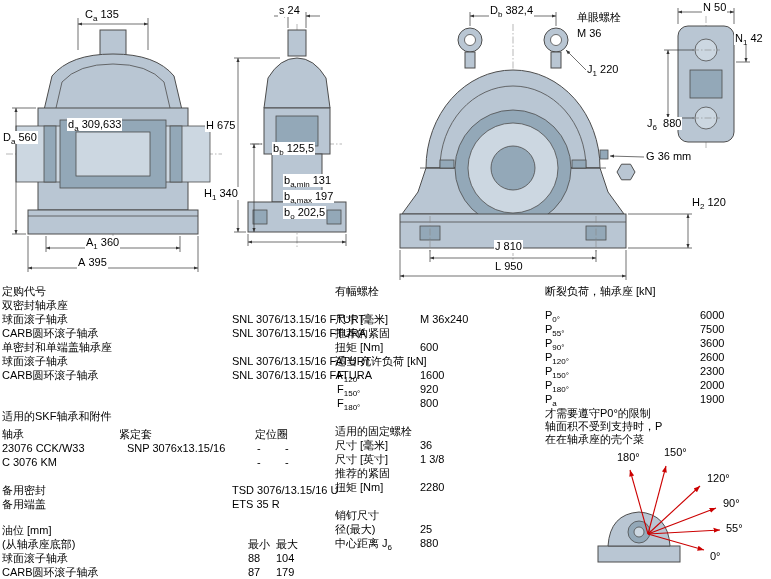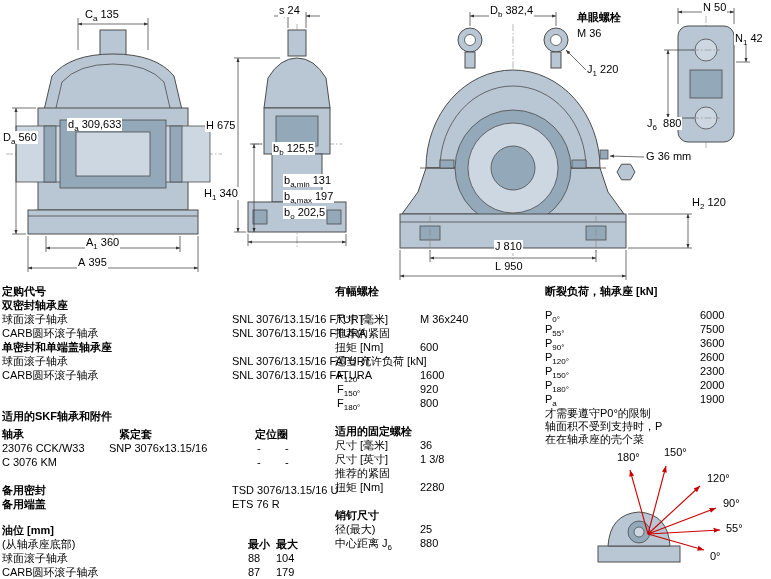--- a/index.html
+++ b/index.html
@@ -1,20 +1,20 @@
 <!DOCTYPE html>
 <html><head>
 <meta charset="utf-8">
 <style>
   html,body{margin:0;padding:0;}
   body{width:771px;height:579px;position:relative;background:#fff;
        font-family:"Liberation Sans","DejaVu Sans",sans-serif;font-size:11px;color:#000;overflow:hidden;}
   .lbl{position:absolute;white-space:nowrap;line-height:13px;}
   .dimlbl{background:#fff;padding:0 1px;}
-  .b{font-weight:bold;}
+  .b{font-weight:normal;}
   sub{font-size:8px;line-height:0;}
   svg{position:absolute;}
   .f1{fill:#b9c6d3;stroke:#4d4d4d;stroke-width:1;}
   .f2{fill:#93a8b8;stroke:#4d4d4d;stroke-width:.8;}
   .f3{fill:#ccd7e1;stroke:#4d4d4d;stroke-width:.8;}
   .ln{fill:none;stroke:#4d4d4d;stroke-width:.8;}
   .dim{fill:none;stroke:#333;stroke-width:.7;}
   .cl{fill:none;stroke:#888;stroke-width:.6;stroke-dasharray:7 2 1.5 2;}
   .red{fill:none;stroke:#cc0000;stroke-width:1.1;}
 </style>
@@ -176,31 +176,31 @@
 <span class="lbl" style="left:2px;top:355px">球面滚子轴承</span>
 <span class="lbl" style="left:232px;top:355px">SNL 3076/13.15/16 FATURT</span>
 <span class="lbl" style="left:2px;top:369px">CARB圆环滚子轴承</span>
 <span class="lbl" style="left:232px;top:369px">SNL 3076/13.15/16 FATURA</span>
 
 <span class="lbl b" style="left:2px;top:410px">适用的SKF轴承和附件</span>
 <span class="lbl b" style="left:2px;top:428px">轴承</span>
 <span class="lbl b" style="left:119px;top:428px">紧定套</span>
 <span class="lbl b" style="left:255px;top:428px">定位圈</span>
 <span class="lbl" style="left:2px;top:442px">23076 CCK/W33</span>
-<span class="lbl" style="left:109px;top:442px">SNP 3076x13.15/16</span>
+<span class="lbl" style="left:127px;top:442px">SNP 3076x13.15/16</span>
 <span class="lbl" style="left:257px;top:442px">-</span>
 <span class="lbl" style="left:285px;top:442px">-</span>
 <span class="lbl" style="left:2px;top:456px">C 3076 KM</span>
 <span class="lbl" style="left:257px;top:456px">-</span>
 <span class="lbl" style="left:285px;top:456px">-</span>
 
 <span class="lbl b" style="left:2px;top:484px">备用密封</span>
 <span class="lbl" style="left:232px;top:484px">TSD 3076/13.15/16 U</span>
 <span class="lbl b" style="left:2px;top:498px">备用端盖</span>
-<span class="lbl" style="left:232px;top:498px">ETS 76 R</span>
+<span class="lbl" style="left:232px;top:498px">ETS 35 R</span>
 
 <span class="lbl b" style="left:2px;top:524px">油位 [mm]</span>
 <span class="lbl" style="left:2px;top:538px">(从轴承座底部)</span>
 <span class="lbl b" style="left:248px;top:538px">最小</span>
 <span class="lbl b" style="left:276px;top:538px">最大</span>
 <span class="lbl" style="left:2px;top:552px">球面滚子轴承</span>
 <span class="lbl" style="left:248px;top:552px">88</span>
 <span class="lbl" style="left:276px;top:552px">104</span>
 <span class="lbl" style="left:2px;top:566px">CARB圆环滚子轴承</span>
 <span class="lbl" style="left:248px;top:566px">87</span>

